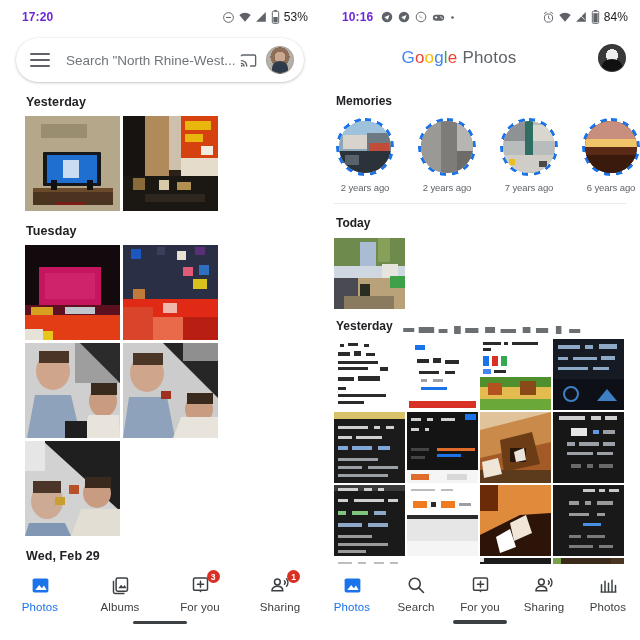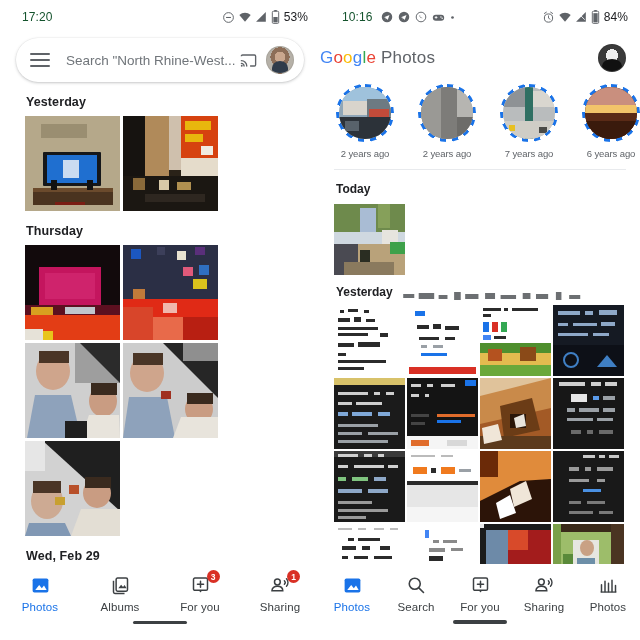--- a/index.html
+++ b/index.html
@@ -12,21 +12,21 @@
   }
   .screens { display: flex; width: 640px; height: 640px; }
   .phone { width: 320px; height: 640px; position: relative; background: #fff; overflow: hidden; }
 
   
   .statusbar {
     height: 34px; display: flex; align-items: center;
     padding: 0 12px 0 22px; font-size: 11.5px; color: #3c4043;
     letter-spacing: .1px;
   }
-  .sb-time { font-size: 12px; color: #14532d; font-weight: 400; }
+  .sb-time { font-size: 12px; color: #6d28d9; font-weight: 700; }
   .sb-notifs { display: flex; align-items: center; gap: 5px; margin-left: 8px; }
   .sb-right { margin-left: auto; display: flex; align-items: center; gap: 3px; justify-content: flex-end; }
   .sb-pct { font-size: 12px; color: #202124; margin-left: 1px; }
   .gi { display: inline-block; }
   .gi svg { display: block; }
 
   
   .searchbar {
     margin: 4px 16px 0 16px; height: 44px;
     background: #fff; border-radius: 24px;
@@ -50,21 +50,21 @@
   .avatar::after {
     content: ""; position: absolute; left: 18%; top: 52%;
     width: 64%; height: 56%; border-radius: 50% 50% 0 0;
     background: #2f3b4a;
   }
   .avatar.dark { background: radial-gradient(circle at 50% 40%, #efefef 0 30%, #3a3a3a 30% 100%); }
   .avatar.dark::after { background: #111; left: 10%; width: 80%; }
 
   
   .apptitle { height: 48px; display: flex; align-items: center; padding: 0 14px 0 0; }
-  .apptitle .logo { flex: 1; font-size: 17px; letter-spacing: .2px; }
+  .apptitle .logo { flex: 1; text-align: center; font-size: 17px; letter-spacing: .2px; }
   .logo .gray { color: #5f6368; }
 
   
   .sect { font-size: 12.5px; color: #202124; font-weight: 700;
           padding: 13px 0 7px 26px; letter-spacing: .1px; }
   .sect.thin { font-weight: 600; }
   .sect-r { font-size: 12px; color: #202124; font-weight: 700;
             padding: 12px 0 8px 16px; }
 
   
@@ -202,21 +202,21 @@
           <rect x="58" y="42" width="37" height="18" fill="#e5dccb"></rect>
           <rect x="0" y="60" width="95" height="35" fill="#1b1712"></rect>
           <rect x="10" y="62" width="12" height="12" fill="#8a6a3a"></rect>
           <rect x="36" y="64" width="10" height="10" fill="#d8c9a8"></rect>
           <rect x="54" y="66" width="14" height="8" fill="#b09050"></rect>
           <rect x="22" y="78" width="60" height="8" fill="#2e2720"></rect>
         </svg>
       </div>
     </div>
 
-    <div class="sect thin">Thursday</div>
+    <div class="sect thin">Tuesday</div>
     <div class="grid-l">
       <div class="cell">
         <svg width="95" height="95" viewBox="0 0 95 95">
           <rect width="95" height="95" fill="#120a0c"></rect>
           <rect x="14" y="22" width="62" height="38" fill="#c4155e"></rect>
           <rect x="20" y="28" width="50" height="26" fill="#d42a72" opacity=".7"></rect>
           <rect x="0" y="60" width="95" height="10" fill="#5c1020"></rect>
           <rect x="0" y="70" width="95" height="25" fill="#e33d15"></rect>
           <rect x="6" y="62" width="22" height="8" fill="#d8a020"></rect>
           <rect x="40" y="62" width="30" height="7" fill="#c0c6cc"></rect>
@@ -430,20 +430,21 @@
         </span>
         <span class="sb-pct">84%</span>
       </span>
     </div>
 
     <div class="apptitle">
       <span class="logo"><span><span style="color:#4285f4">G</span><span style="color:#ea4335">o</span><span style="color:#fbbc05">o</span><span style="color:#4285f4">g</span><span style="color:#34a853">l</span><span style="color:#ea4335">e</span></span> <span class="gray">Photos</span></span>
       <span class="avatar dark"></span>
     </div>
 
+    <div class="sect-r">Memories</div>
     <div class="mem-row">
       <div class="mem">
         <div class="mem-ring">
             <div class="mem-img">
           <svg width="52" height="52" viewBox="0 0 52 52">
                 <rect width="52" height="52" fill="#8fa6b8"></rect>
                 <rect y="0" width="52" height="14" fill="#9fc2dc"></rect>
                 <rect x="4" y="14" width="24" height="14" fill="#d8d4cc"></rect>
                 <rect x="28" y="12" width="24" height="18" fill="#6d7a82"></rect>
                 <rect x="30" y="22" width="20" height="8" fill="#c24b3a"></rect>

